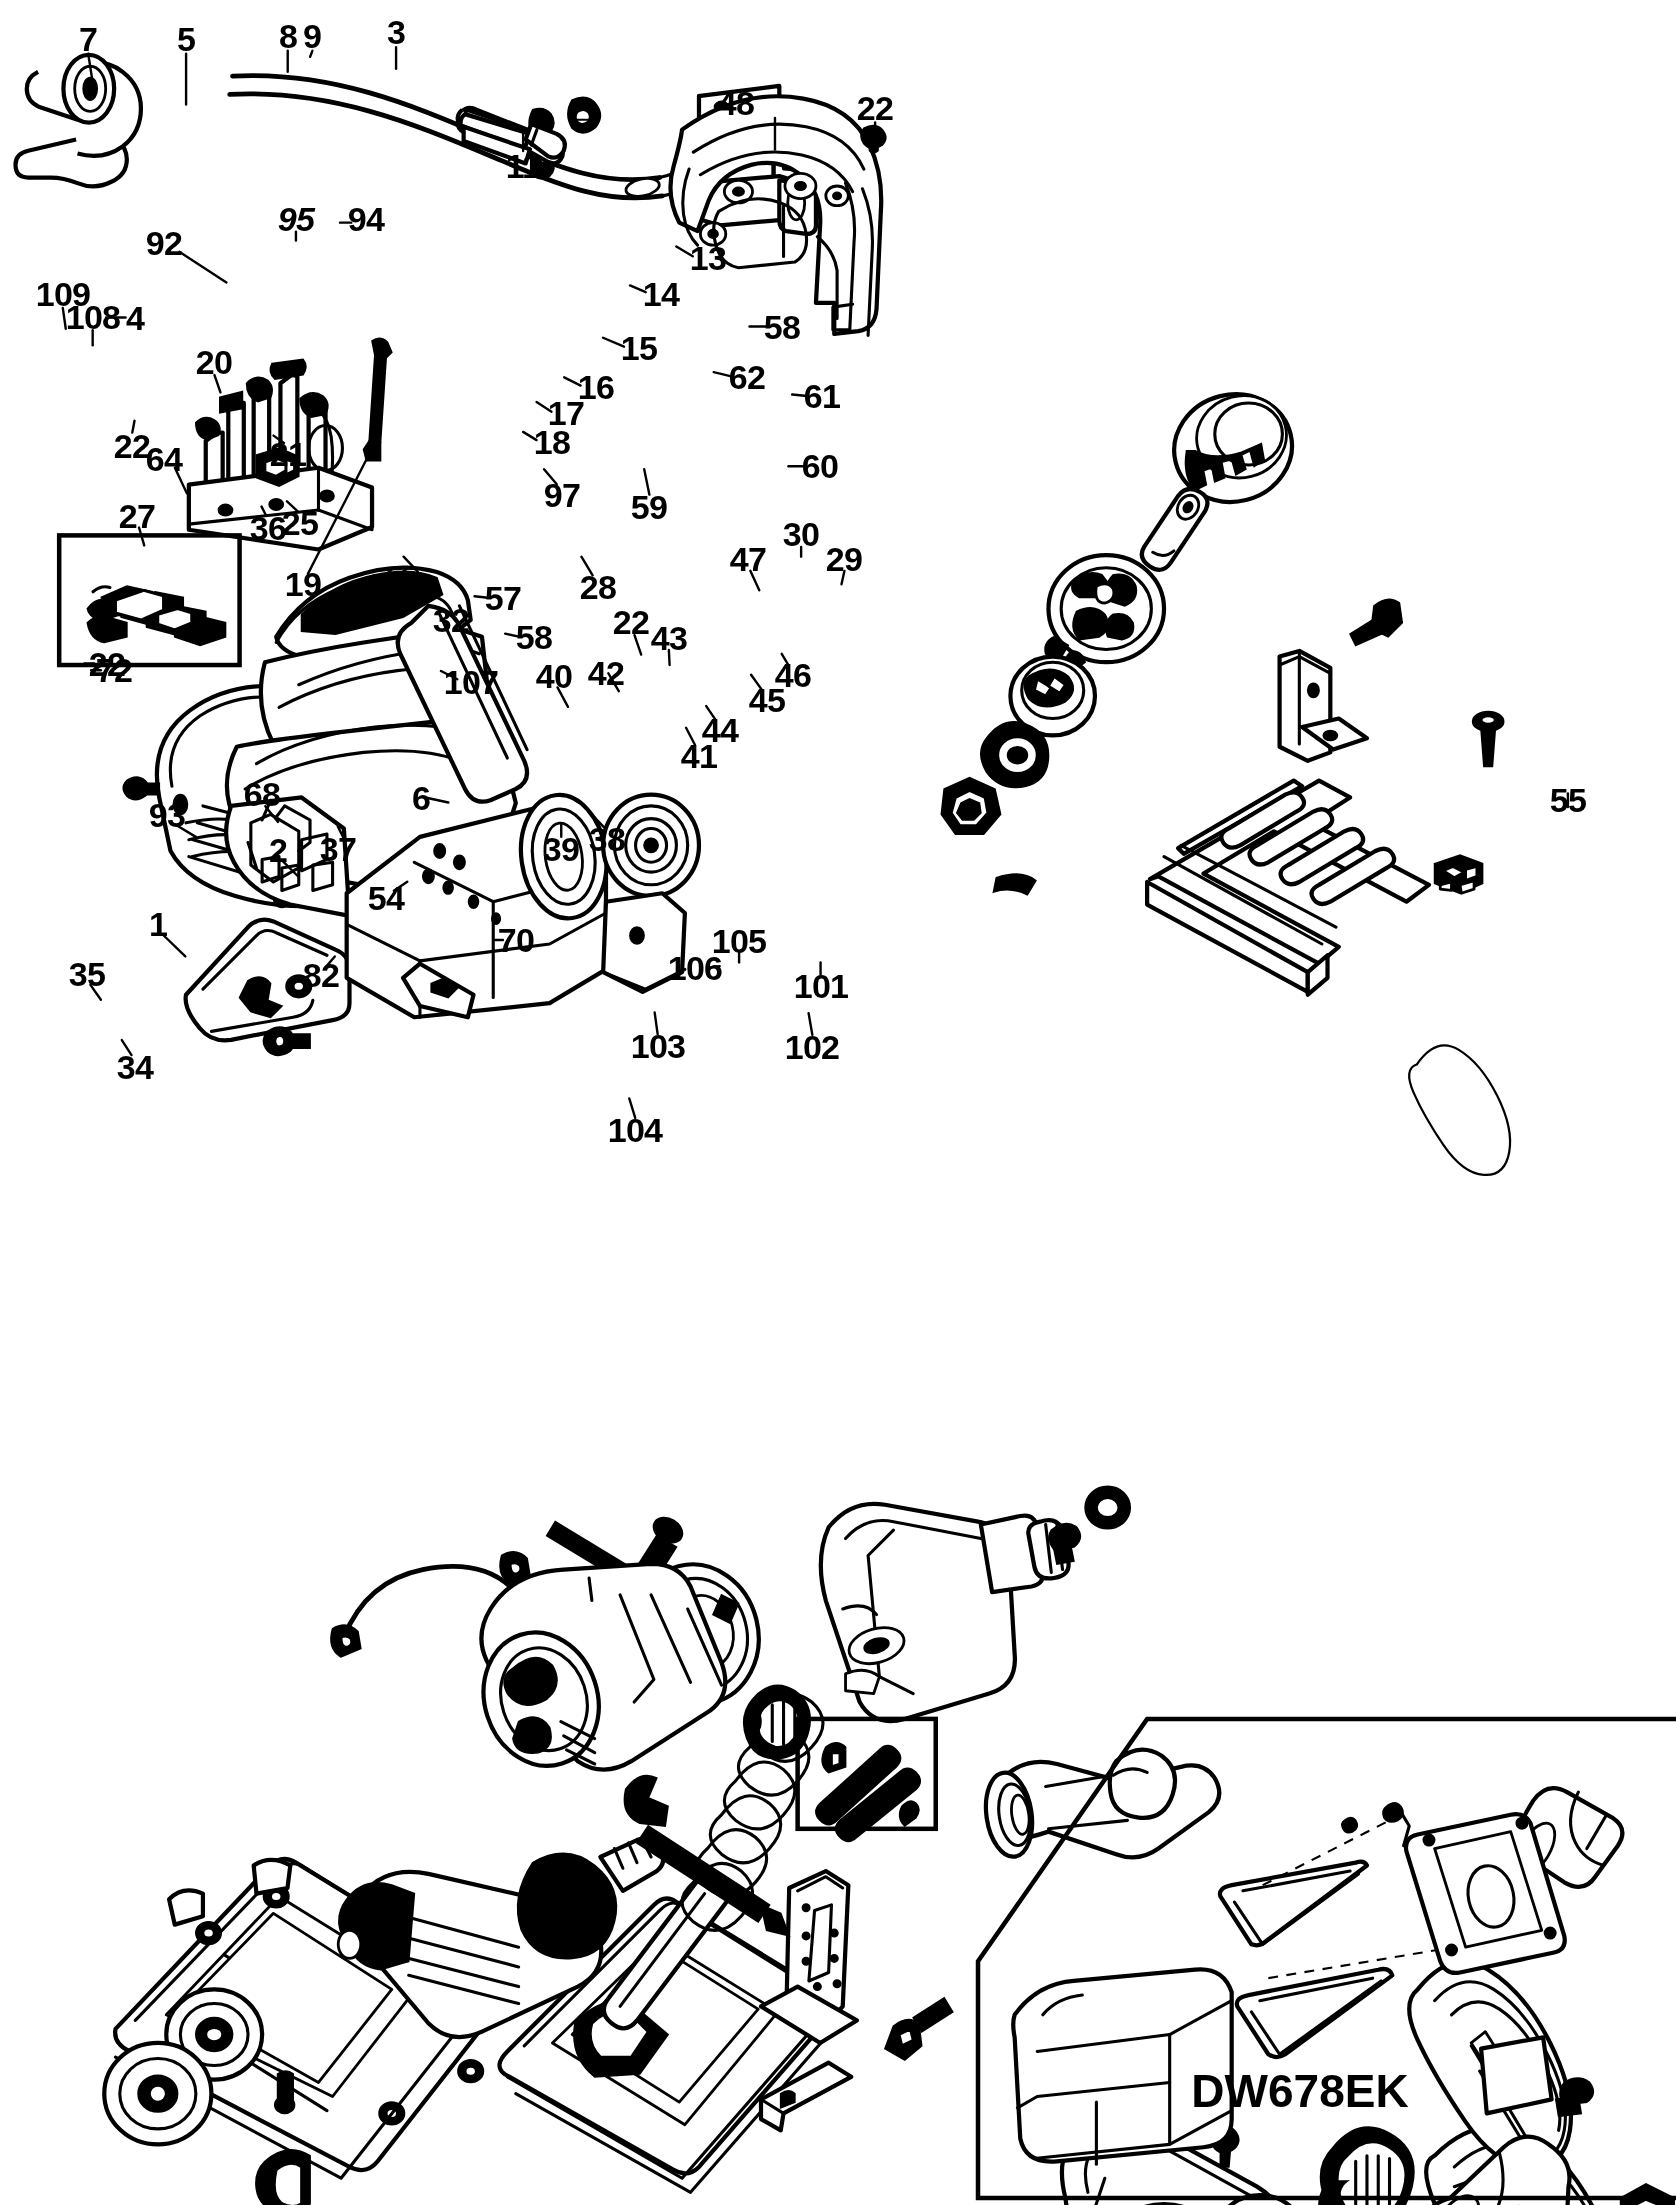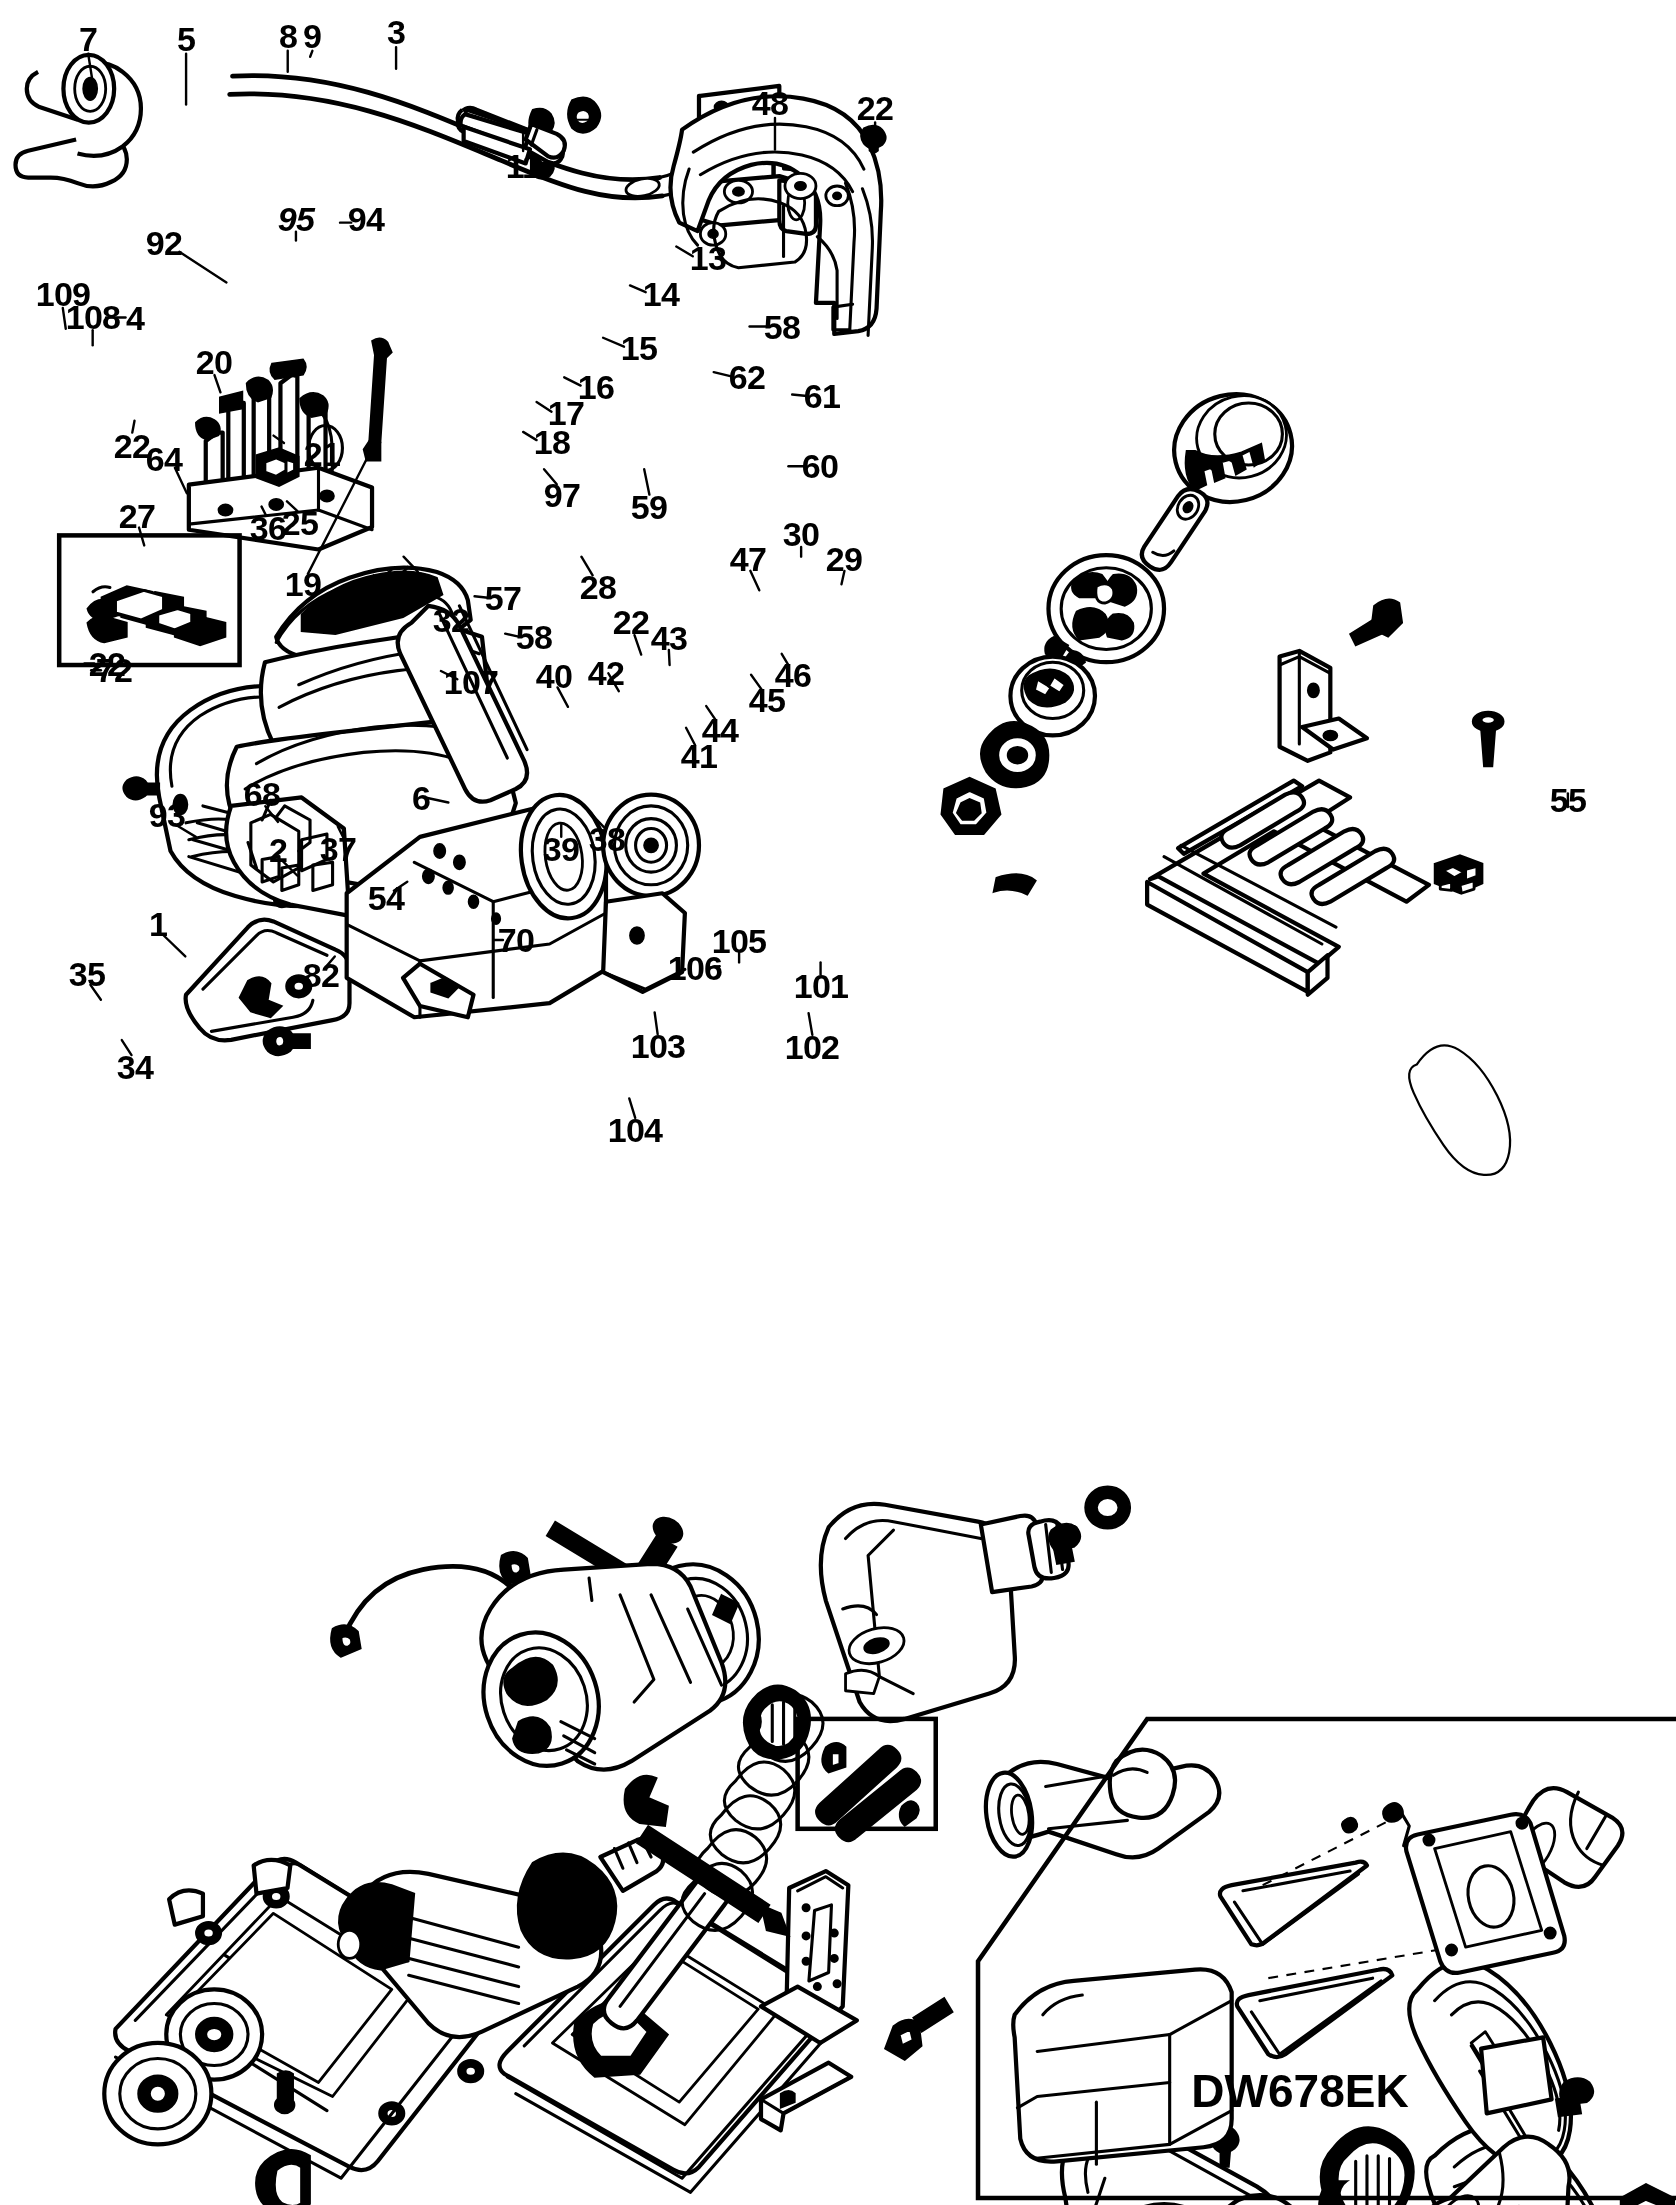--- a/index.html
+++ b/index.html
@@ -834,40 +834,40 @@
 
   </svg>
 
   <div id="callout-layer">
       <div class="callout" style="left: 88px; top: 39px;">7</div>
       <div class="callout" style="left: 186px; top: 39px;">5</div>
       <div class="callout" style="left: 288px; top: 36px;">8</div>
       <div class="callout" style="left: 312px; top: 36px;">9</div>
       <div class="callout" style="left: 396px; top: 32px;">3</div>
       <div class="callout" style="left: 523px; top: 166px;">11</div>
-      <div class="callout" style="left: 770px; top: 103px;">48</div>
+      <div class="callout" style="left: 736px; top: 103px;">48</div>
       <div class="callout" style="left: 875px; top: 108px;">22</div>
       <div class="callout" style="left: 164px; top: 243px;">92</div>
       <div class="callout" style="left: 296px; top: 219px; font-style: italic;">95</div>
       <div class="callout" style="left: 366px; top: 219px;">94</div>
       <div class="callout" style="left: 708px; top: 258px;">13</div>
       <div class="callout" style="left: 63px; top: 294px;">109</div>
       <div class="callout" style="left: 93px; top: 317px;">108</div>
       <div class="callout" style="left: 135px; top: 318px;">4</div>
       <div class="callout" style="left: 661px; top: 294px;">14</div>
       <div class="callout" style="left: 639px; top: 348px;">15</div>
       <div class="callout" style="left: 782px; top: 327px;">58</div>
       <div class="callout" style="left: 747px; top: 377px;">62</div>
       <div class="callout" style="left: 822px; top: 396px;">61</div>
       <div class="callout" style="left: 596px; top: 387px;">16</div>
       <div class="callout" style="left: 566px; top: 413px;">17</div>
       <div class="callout" style="left: 552px; top: 442px;">18</div>
       <div class="callout" style="left: 214px; top: 362px;">20</div>
       <div class="callout" style="left: 132px; top: 446px;">22</div>
-      <div class="callout" style="left: 288px; top: 454px; margin-left: 34px;">21</div>
+      <div class="callout" style="left: 288px; top: 454px;">21</div>
       <div class="callout" style="left: 164px; top: 459px;">64</div>
       <div class="callout" style="left: 268px; top: 528px;">36</div>
       <div class="callout" style="left: 300px; top: 523px;">25</div>
       <div class="callout" style="left: 137px; top: 516px;">27</div>
       <div class="callout" style="left: 562px; top: 495px;">97</div>
       <div class="callout" style="left: 649px; top: 507px;">59</div>
       <div class="callout" style="left: 820px; top: 466px;">60</div>
       <div class="callout" style="left: 303px; top: 584px;">19</div>
       <div class="callout" style="left: 451px; top: 576px; margin-top: 44px;">32</div>
       <div class="callout" style="left: 503px; top: 598px;">57</div>

